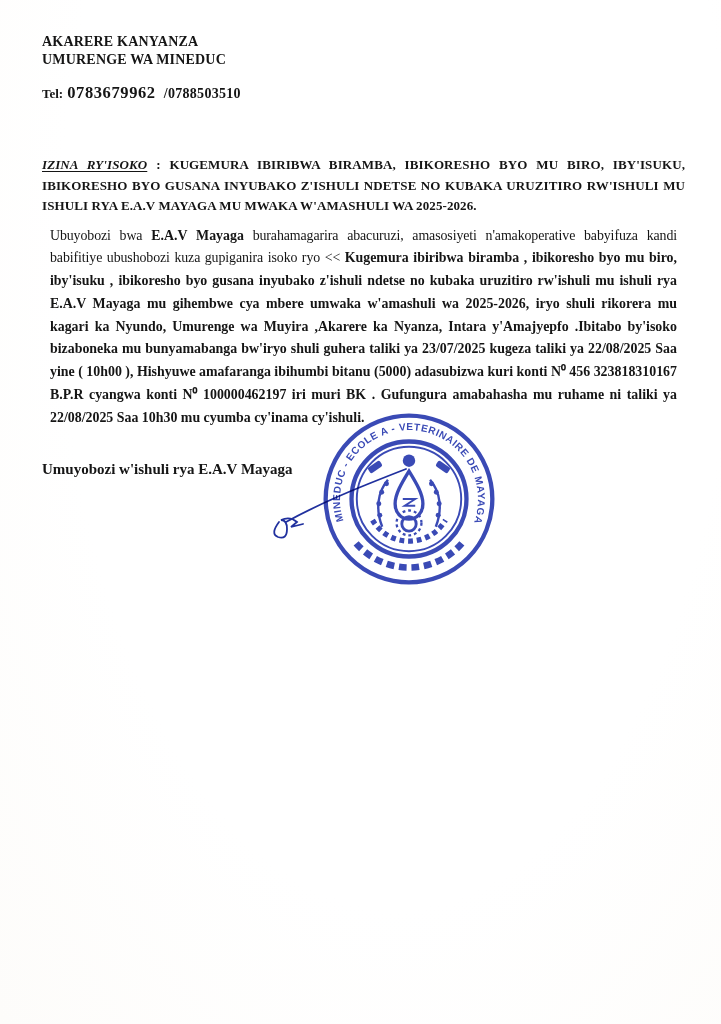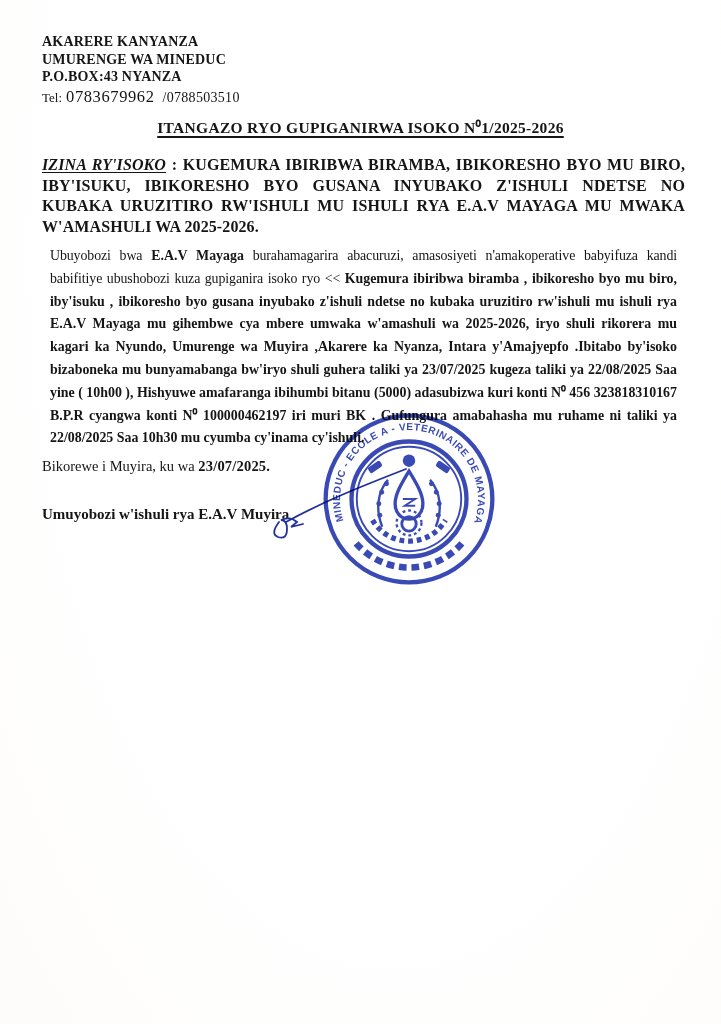--- a/index.html
+++ b/index.html
@@ -15,21 +15,21 @@
     position:absolute;inset:0;
     background:radial-gradient(ellipse at 55% 25%, #ffffff 60%, #fdfcfa 100%);
   }
   
   .header{
     position:absolute;left:42px;top:33px;
   }
   .header-line{
     font-weight:bold;font-size:14px;line-height:17.5px;letter-spacing:.2px;
   }
-  .tel-line{margin-top:1px;font-weight:normal;}
+  .tel-line{margin-top:15px;font-weight:bold;}
   .tel-label{font-size:13px;}
   .tel-num{font-size:16.5px;letter-spacing:.6px;}
   .tel-num2{font-size:14px;letter-spacing:.3px;margin-left:4px;}
 
   
   .title{
     position:absolute;top:116px;left:0;right:0;
     text-align:center;font-size:15.5px;font-weight:bold;letter-spacing:.3px;
   }
   .title span{
@@ -37,21 +37,21 @@
     text-underline-offset:3px;
     text-decoration-thickness:1.5px;
   }
 
   
   .content{
     position:absolute;left:42px;right:36px;top:155px;
   }
   .subject{
     margin:0 0 5px 0;
-    font-weight:bold;font-size:16px;line-height:20.5px;
+    font-weight:bold;font-size:13px;line-height:20.5px;
     text-align:justify;letter-spacing:.1px;
   }
   .subject-label{
     font-style:italic;
     text-decoration:underline;
     text-underline-offset:2px;
   }
   .body-par{
     margin:8px;
     font-size:13.9px;line-height:22.8px;
@@ -83,42 +83,37 @@
   }
 </style>
 </head>
 <body>
 
 <div class="page">
 
   <div class="header">
     <div class="header-line">AKARERE KANYANZA</div>
     <div class="header-line">UMURENGE WA MINEDUC</div>
-    <div class="header-line">P.O.BOX:43 NYANZA</div>
     <div class="tel-line">
       <span class="tel-label">Tel:</span>
       <span class="tel-num">0783679962</span>
       <span class="tel-num2">/0788503510</span>
     </div>
   </div>
 
-  <div class="title">
-    <span>ITANGAZO RYO GUPIGANIRWA ISOKO N⁰1/2025-2026</span>
-  </div>
 
   <div class="content">
 
     <p class="subject"><span class="subject-label">IZINA RY'ISOKO</span><span> : </span><span>KUGEMURA IBIRIBWA BIRAMBA, IBIKORESHO BYO MU BIRO, IBY'ISUKU, IBIKORESHO BYO GUSANA INYUBAKO Z'ISHULI NDETSE NO KUBAKA URUZITIRO RW'ISHULI MU ISHULI RYA E.A.V MAYAGA MU MWAKA W'AMASHULI WA 2025-2026.</span></p>
 
     <p class="body-par"><span>Ubuyobozi bwa </span><b>E.A.V Mayaga</b><span> burahamagarira abacuruzi, amasosiyeti n'amakoperative babyifuza kandi babifitiye ubushobozi kuza gupiganira isoko ryo &lt;&lt; </span><b>Kugemura ibiribwa biramba , ibikoresho byo mu biro, iby'isuku , ibikoresho byo gusana inyubako z'ishuli ndetse no kubaka uruzitiro rw'ishuli mu ishuli rya E.A.V Mayaga mu gihembwe cya mbere umwaka w'amashuli wa 2025-2026, iryo shuli rikorera mu kagari ka Nyundo, Umurenge wa Muyira ,Akarere ka Nyanza, Intara y'Amajyepfo .Ibitabo by'isoko bizaboneka mu bunyamabanga bw'iryo shuli guhera taliki ya 23/07/2025 kugeza taliki ya 22/08/2025 Saa yine ( 10h00 ), Hishyuwe amafaranga ibihumbi bitanu (5000) adasubizwa kuri konti N⁰ 456 323818310167 B.P.R cyangwa konti N⁰ 100000462197 iri muri BK . Gufungura amabahasha mu ruhame ni taliki ya 22/08/2025 Saa 10h30 mu cyumba cy'inama cy'ishuli.</b></p>
 
-    <p class="dateline"><span>Bikorewe i Muyira,  ku wa  </span><b>23/07/2025.</b></p>
 
     <div class="sig-block">
-      <div>Umuyobozi  w'ishuli rya   E.A.V Muyira</div>
+      <div>Umuyobozi  w'ishuli rya   E.A.V Mayaga</div>
     </div>
   </div>
 
   <svg class="signature-svg" viewBox="0 0 165 100">
     <g stroke="#20309e" fill="none" stroke-width="1.8" stroke-linecap="round">
       <path d="M31,70 q-9,12 -1,15 q9,3 9,-8 q0,-9 -6,-9 q9,-4 16,2 l-6,5 l12,-3"></path>
       <path d="M38,70 C60,58 95,42 120,32 C135,26 145,22 158,17"></path>
     </g>
   </svg>
 

